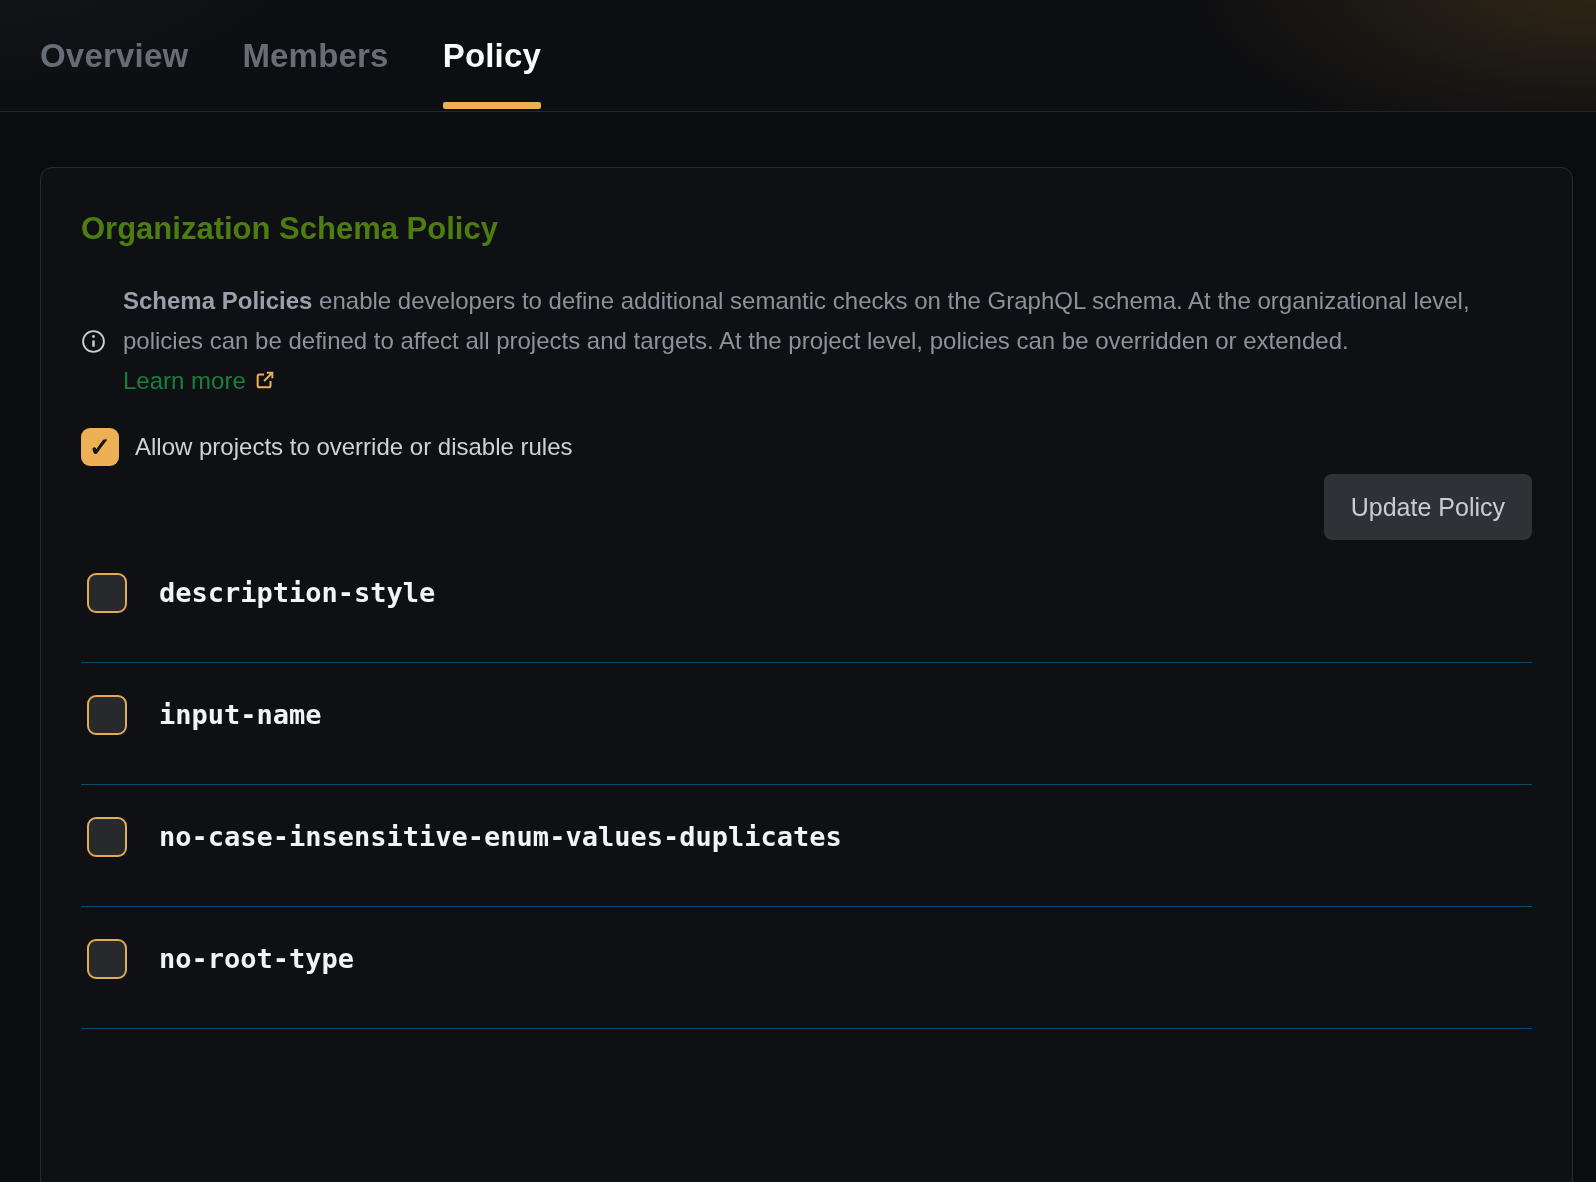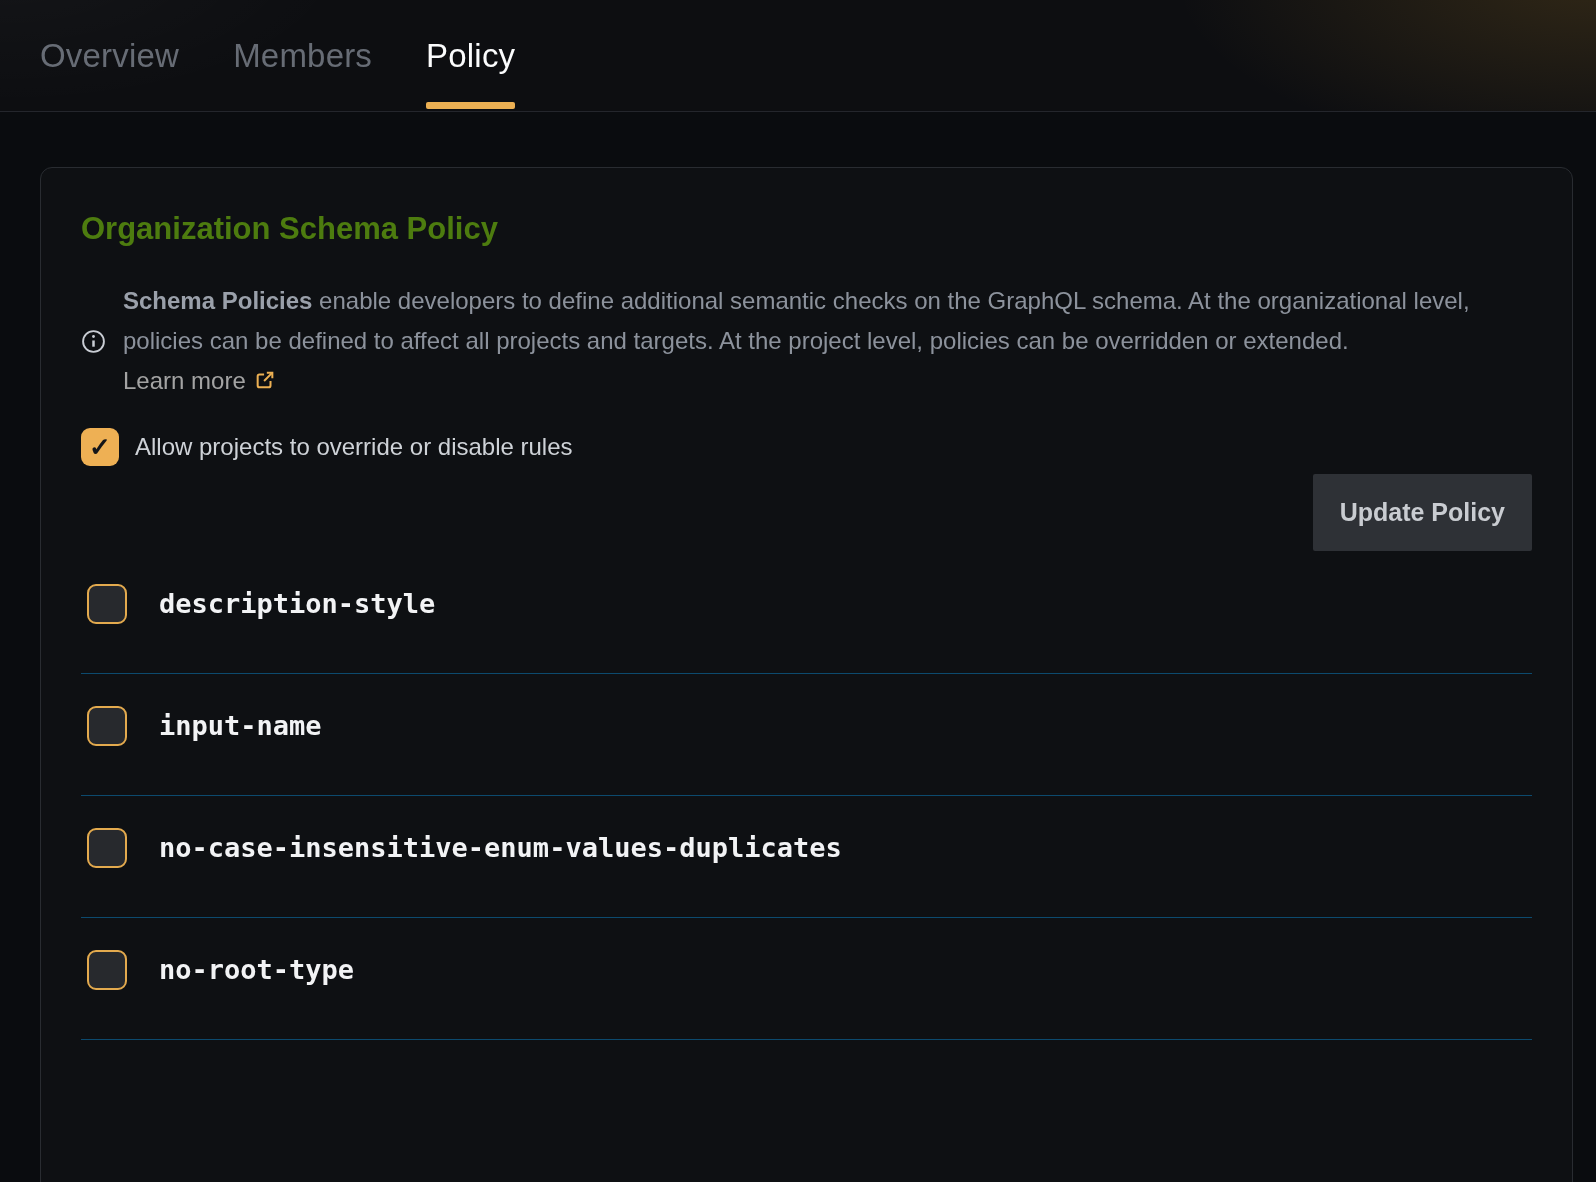--- a/index.html
+++ b/index.html
@@ -23,21 +23,21 @@
     display: flex;
     align-items: stretch;
     padding-left: 40px;
   }
   .tab {
     position: relative;
     display: flex;
     align-items: center;
     margin-right: 54px;
     font-size: 33px;
-    font-weight: 400;
+    font-weight: 700;
     color: #676c75;
     letter-spacing: 0.2px;
     cursor: pointer;
     text-align: right;
   }
   .tab.active { color: #fbfcfd; }
   .tab .underline {
     display: none;
     position: absolute;
     left: 0; right: 0; bottom: 2px;
@@ -73,21 +73,21 @@
   .info-icon { flex: 0 0 auto; width: 25px; height: 25px; color: #c9cdd4; }
   .info-icon svg { display: block; width: 100%; height: 100%; }
   .info-text {
     font-size: 24px;
     line-height: 40px;
     color: #8c929c;
     max-width: 1380px;
   }
   .info-text .lead { font-weight: 700; color: #9aa0aa; }
   .learn-more {
-    color: #a3a3a3;
+    color: #15803d;
     text-decoration: none;
     cursor: pointer;
     white-space: nowrap;
   }
   .ext-icon { display: inline-block; width: 22px; height: 22px; vertical-align: -2px; margin-left: 8px; color: #ecb053; }
   .ext-icon svg { display: block; width: 100%; height: 100%; }
 
   
   .allow-row {
     display: flex;
@@ -120,31 +120,31 @@
     color: #ced2d7;
   }
 
   
   .button-row {
     display: flex;
     justify-content: flex-end;
     margin-top: 8px;
   }
   .btn {
-    height: 77px;
+    height: 66px;
     padding: 0 27px;
     display: flex;
     align-items: center;
     background: #2e3136;
     border: none;
-    border-radius: 2px;
+    border-radius: 8px;
     color: #c9ccd1;
     font-family: "Liberation Sans", sans-serif;
     font-size: 25px;
-    font-weight: 700;
+    font-weight: 400;
     cursor: pointer;
   }
 
   
   .rules { margin-top: 1px; }
   .rule-row {
     padding: 32px 0 49px 0;
     border-bottom: 1px solid #0c4a6e;
     display: flex;
     align-items: flex-start;

